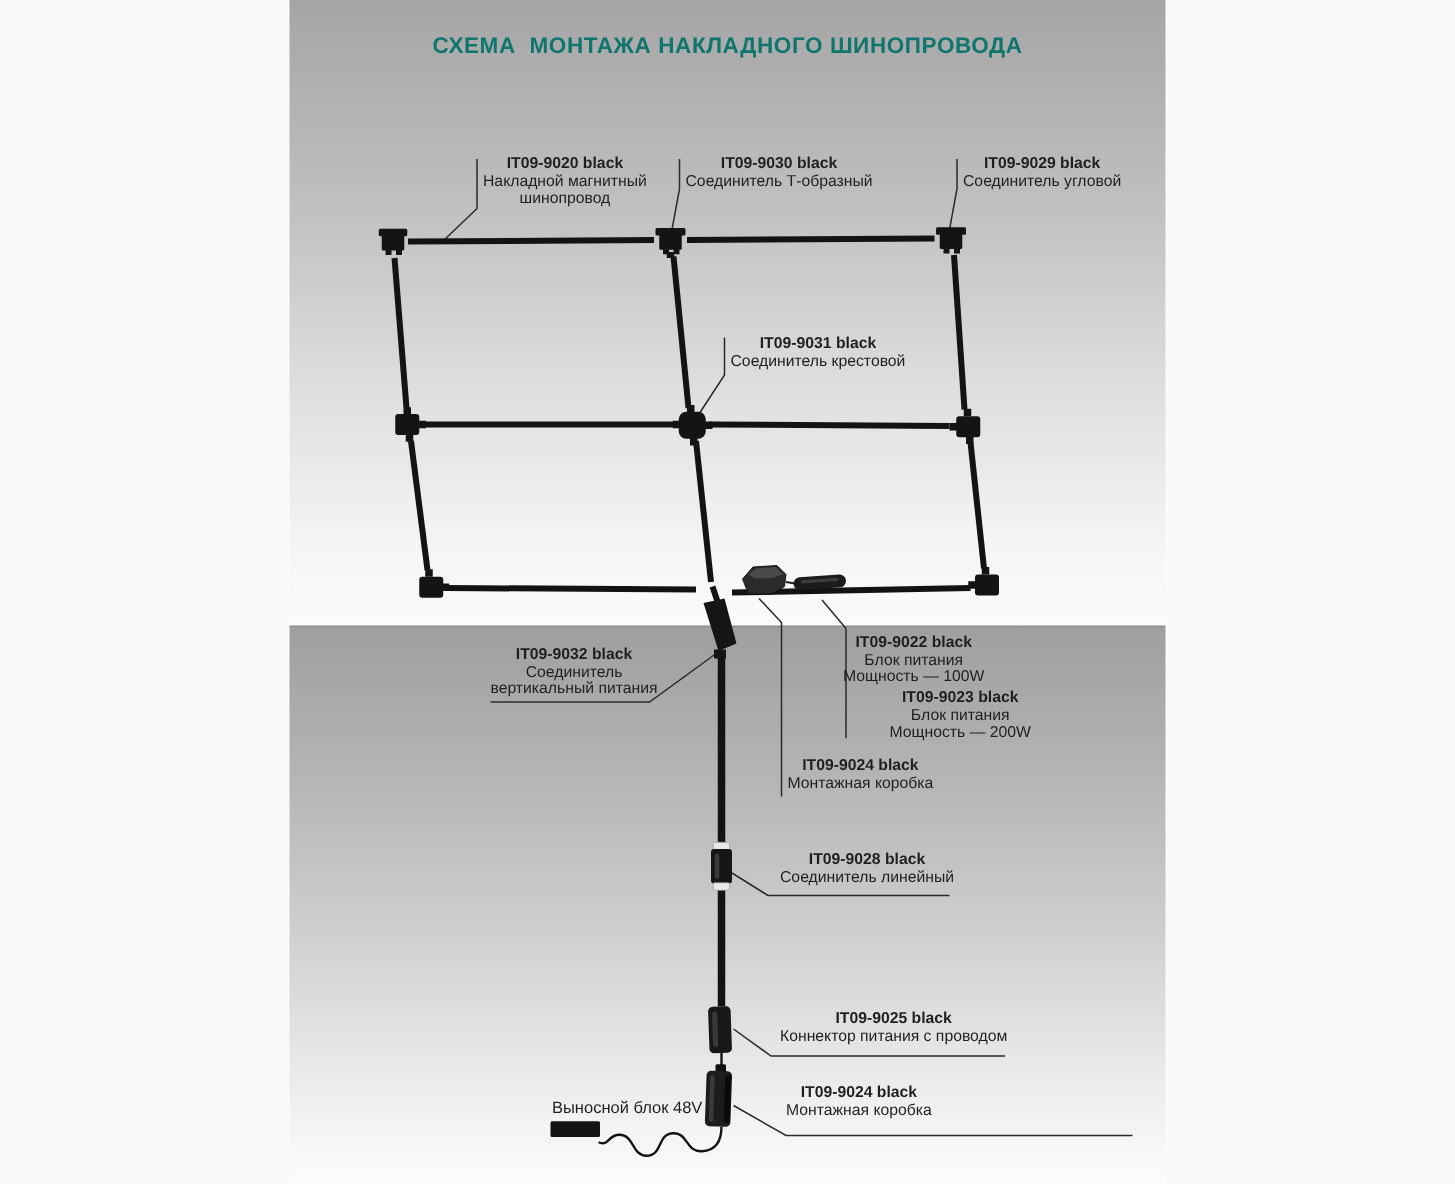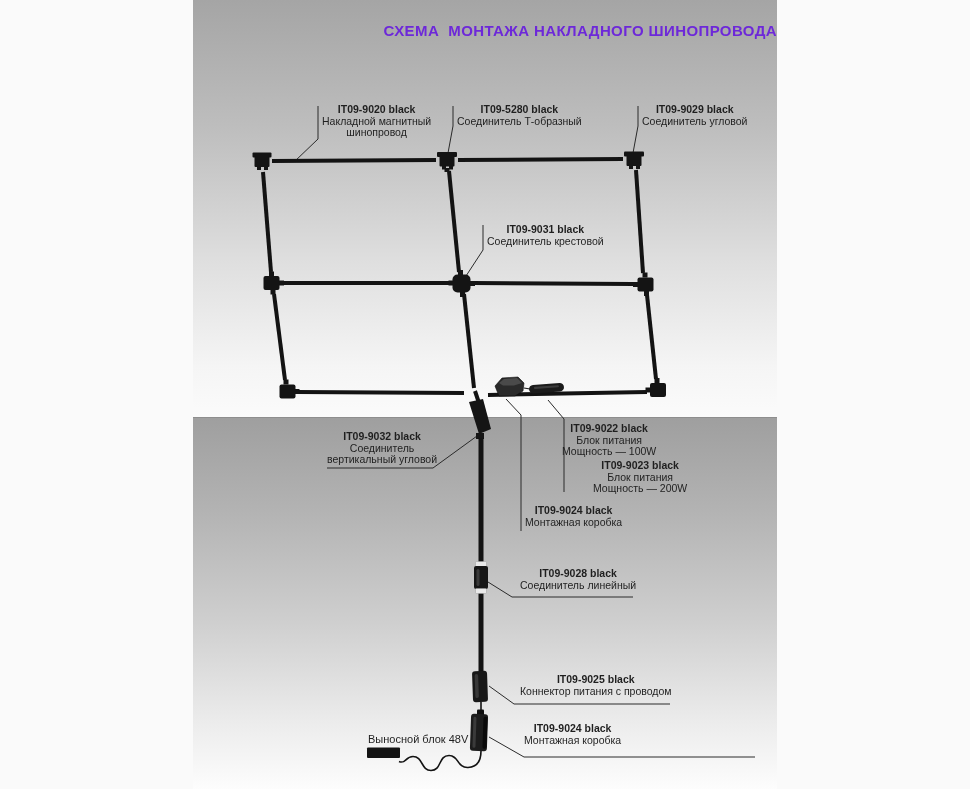--- a/index.html
+++ b/index.html
@@ -4,21 +4,21 @@
 <style>
   html,body{margin:0;padding:0;}
   body{background:#ffffff;font-family:"Liberation Sans","DejaVu Sans",sans-serif;}
   .page{position:relative;width:970px;height:789px;background:#fafafa;overflow:hidden;}
   .content{position:absolute;left:193px;top:0;width:584px;height:789px;}
   .ceiling{position:absolute;left:0;top:0;width:584px;height:417px;
     background:linear-gradient(180deg,#a5a5a5 0%,#bdbdbd 30%,#dedede 62%,#f5f5f5 88%,#fbfbfb 100%);}
   .wall{position:absolute;left:0;top:417px;width:584px;height:372px;
     background:linear-gradient(180deg,#9f9f9f 0%,#b3b3b3 25%,#cfcfcf 55%,#ececec 82%,#fdfdfd 100%);
     border-top:1px solid #8e8e8e;}
-  .title{position:absolute;left:0;top:21px;width:584px;text-align:right;color:#6d28d9;}
+  .title{position:absolute;left:0;top:21px;width:584px;text-align:center;color:#0f766e;}
   .title span{display:block;font-weight:bold;font-size:15px;letter-spacing:.4px;line-height:20px;white-space:pre-wrap;}
   svg.overlay{position:absolute;left:0;top:0;width:970px;height:789px;}
   .label{position:absolute;color:#1f1f1f;font-size:10.5px;line-height:11.5px;white-space:nowrap;}
   .label .code{font-weight:bold;}
   .label span{display:block;text-align:center;}
   .remote{position:absolute;color:#1f1f1f;font-size:11px;white-space:nowrap;}
 </style>
 </head>
 <body>
 
@@ -158,35 +158,35 @@
     <path fill="none" stroke="#131313" stroke-width="1.6" d="M481,751 C481,761 477,767 468,767.5 C457,768 459,755.5 449,755.5 C438,755.5 442,770.5 431,770.5 C421,770.5 423,756.5 413,756.5 C405,756.5 406,764.5 399,761.5"></path>
     <rect x="367" y="747.5" width="33" height="10.5" rx="1" fill="#131313"></rect>
   </svg>
 
   <div class="label" style="left:322px;top:104px">
     <span class="code">IT09-9020 black</span>
     <span>Накладной магнитный</span>
     <span>шинопровод</span>
   </div>
   <div class="label" style="left:457px;top:104px">
-    <span class="code">IT09-5280 black</span>
+    <span class="code">IT09-9030 black</span>
     <span>Соединитель Т-образный</span>
   </div>
   <div class="label" style="left:642px;top:104px">
     <span class="code">IT09-9029 black</span>
     <span>Соединитель угловой</span>
   </div>
   <div class="label" style="left:487px;top:224px">
     <span class="code">IT09-9031 black</span>
     <span>Соединитель крестовой</span>
   </div>
   <div class="label" style="left:327px;top:431px">
     <span class="code">IT09-9032 black</span>
     <span>Соединитель</span>
-    <span>вертикальный угловой</span>
+    <span>вертикальный питания</span>
   </div>
   <div class="label" style="left:562px;top:423px">
     <span class="code">IT09-9022 black</span>
     <span>Блок питания</span>
     <span>Мощность — 100W</span>
   </div>
   <div class="label" style="left:593px;top:460px">
     <span class="code">IT09-9023 black</span>
     <span>Блок питания</span>
     <span>Мощность — 200W</span>

